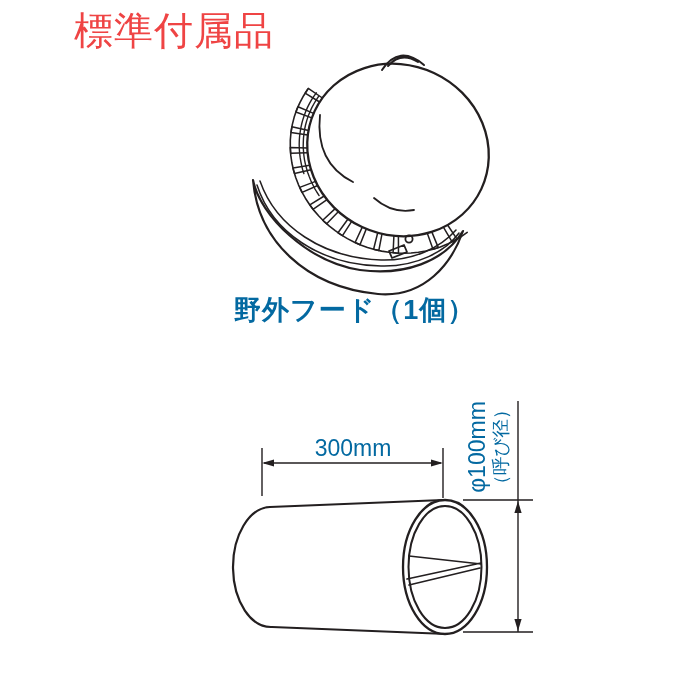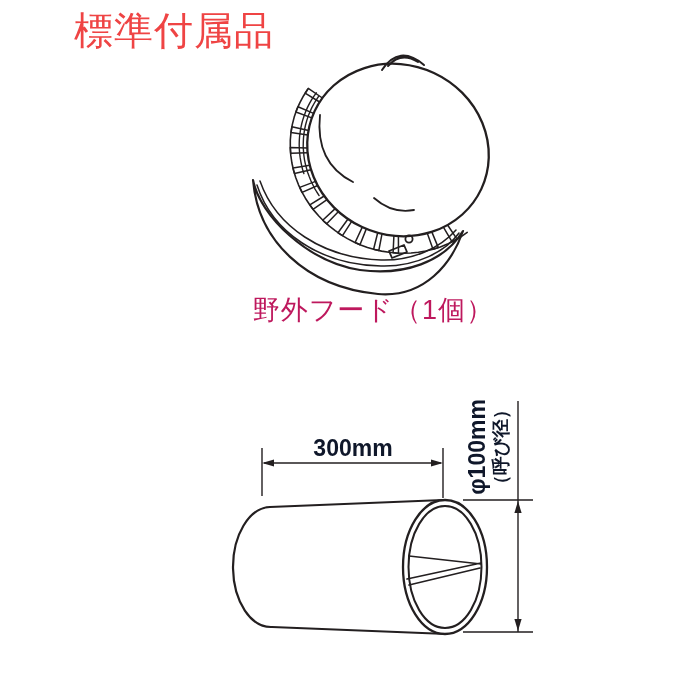--- a/index.html
+++ b/index.html
@@ -6,27 +6,27 @@
   .canvas{
     position:relative;width:700px;height:700px;background:#ffffff;
     font-family:"Liberation Sans","DejaVu Sans",sans-serif;
     color:#231f20;overflow:hidden;
   }
   .title{
     position:absolute;left:32px;top:4px;
     font-size:39px;font-weight:400;letter-spacing:1px;color:#ef4444;margin-left:42px;
   }
   .item-label{
-    position:absolute;text-align:right;color:#be185d;
-    font-size:27px;font-weight:400;letter-spacing:1px;white-space:nowrap;
+    position:absolute;text-align:left;color:#0369a1;
+    font-size:27px;font-weight:700;letter-spacing:1px;white-space:nowrap;
   }
   .hood-label{left:234px;top:292px;width:260px;}
   .pipe-label{left:232px;top:659px;width:260px;}
   .dim-text{
-    position:absolute;color:#0f172a;font-weight:700;white-space:nowrap;
+    position:absolute;color:#0369a1;font-weight:400;white-space:nowrap;
   }
   .dim-300{left:294px;top:435px;width:118px;text-align:center;font-size:23px;}
   .dim-dia{
     left:488px;top:447px;width:0;height:0;
   }
   .dim-dia .rot{
     position:absolute;left:0;top:0;
     transform:translate(-50%,-50%) rotate(-90deg);
     text-align:center;white-space:nowrap;
   }

